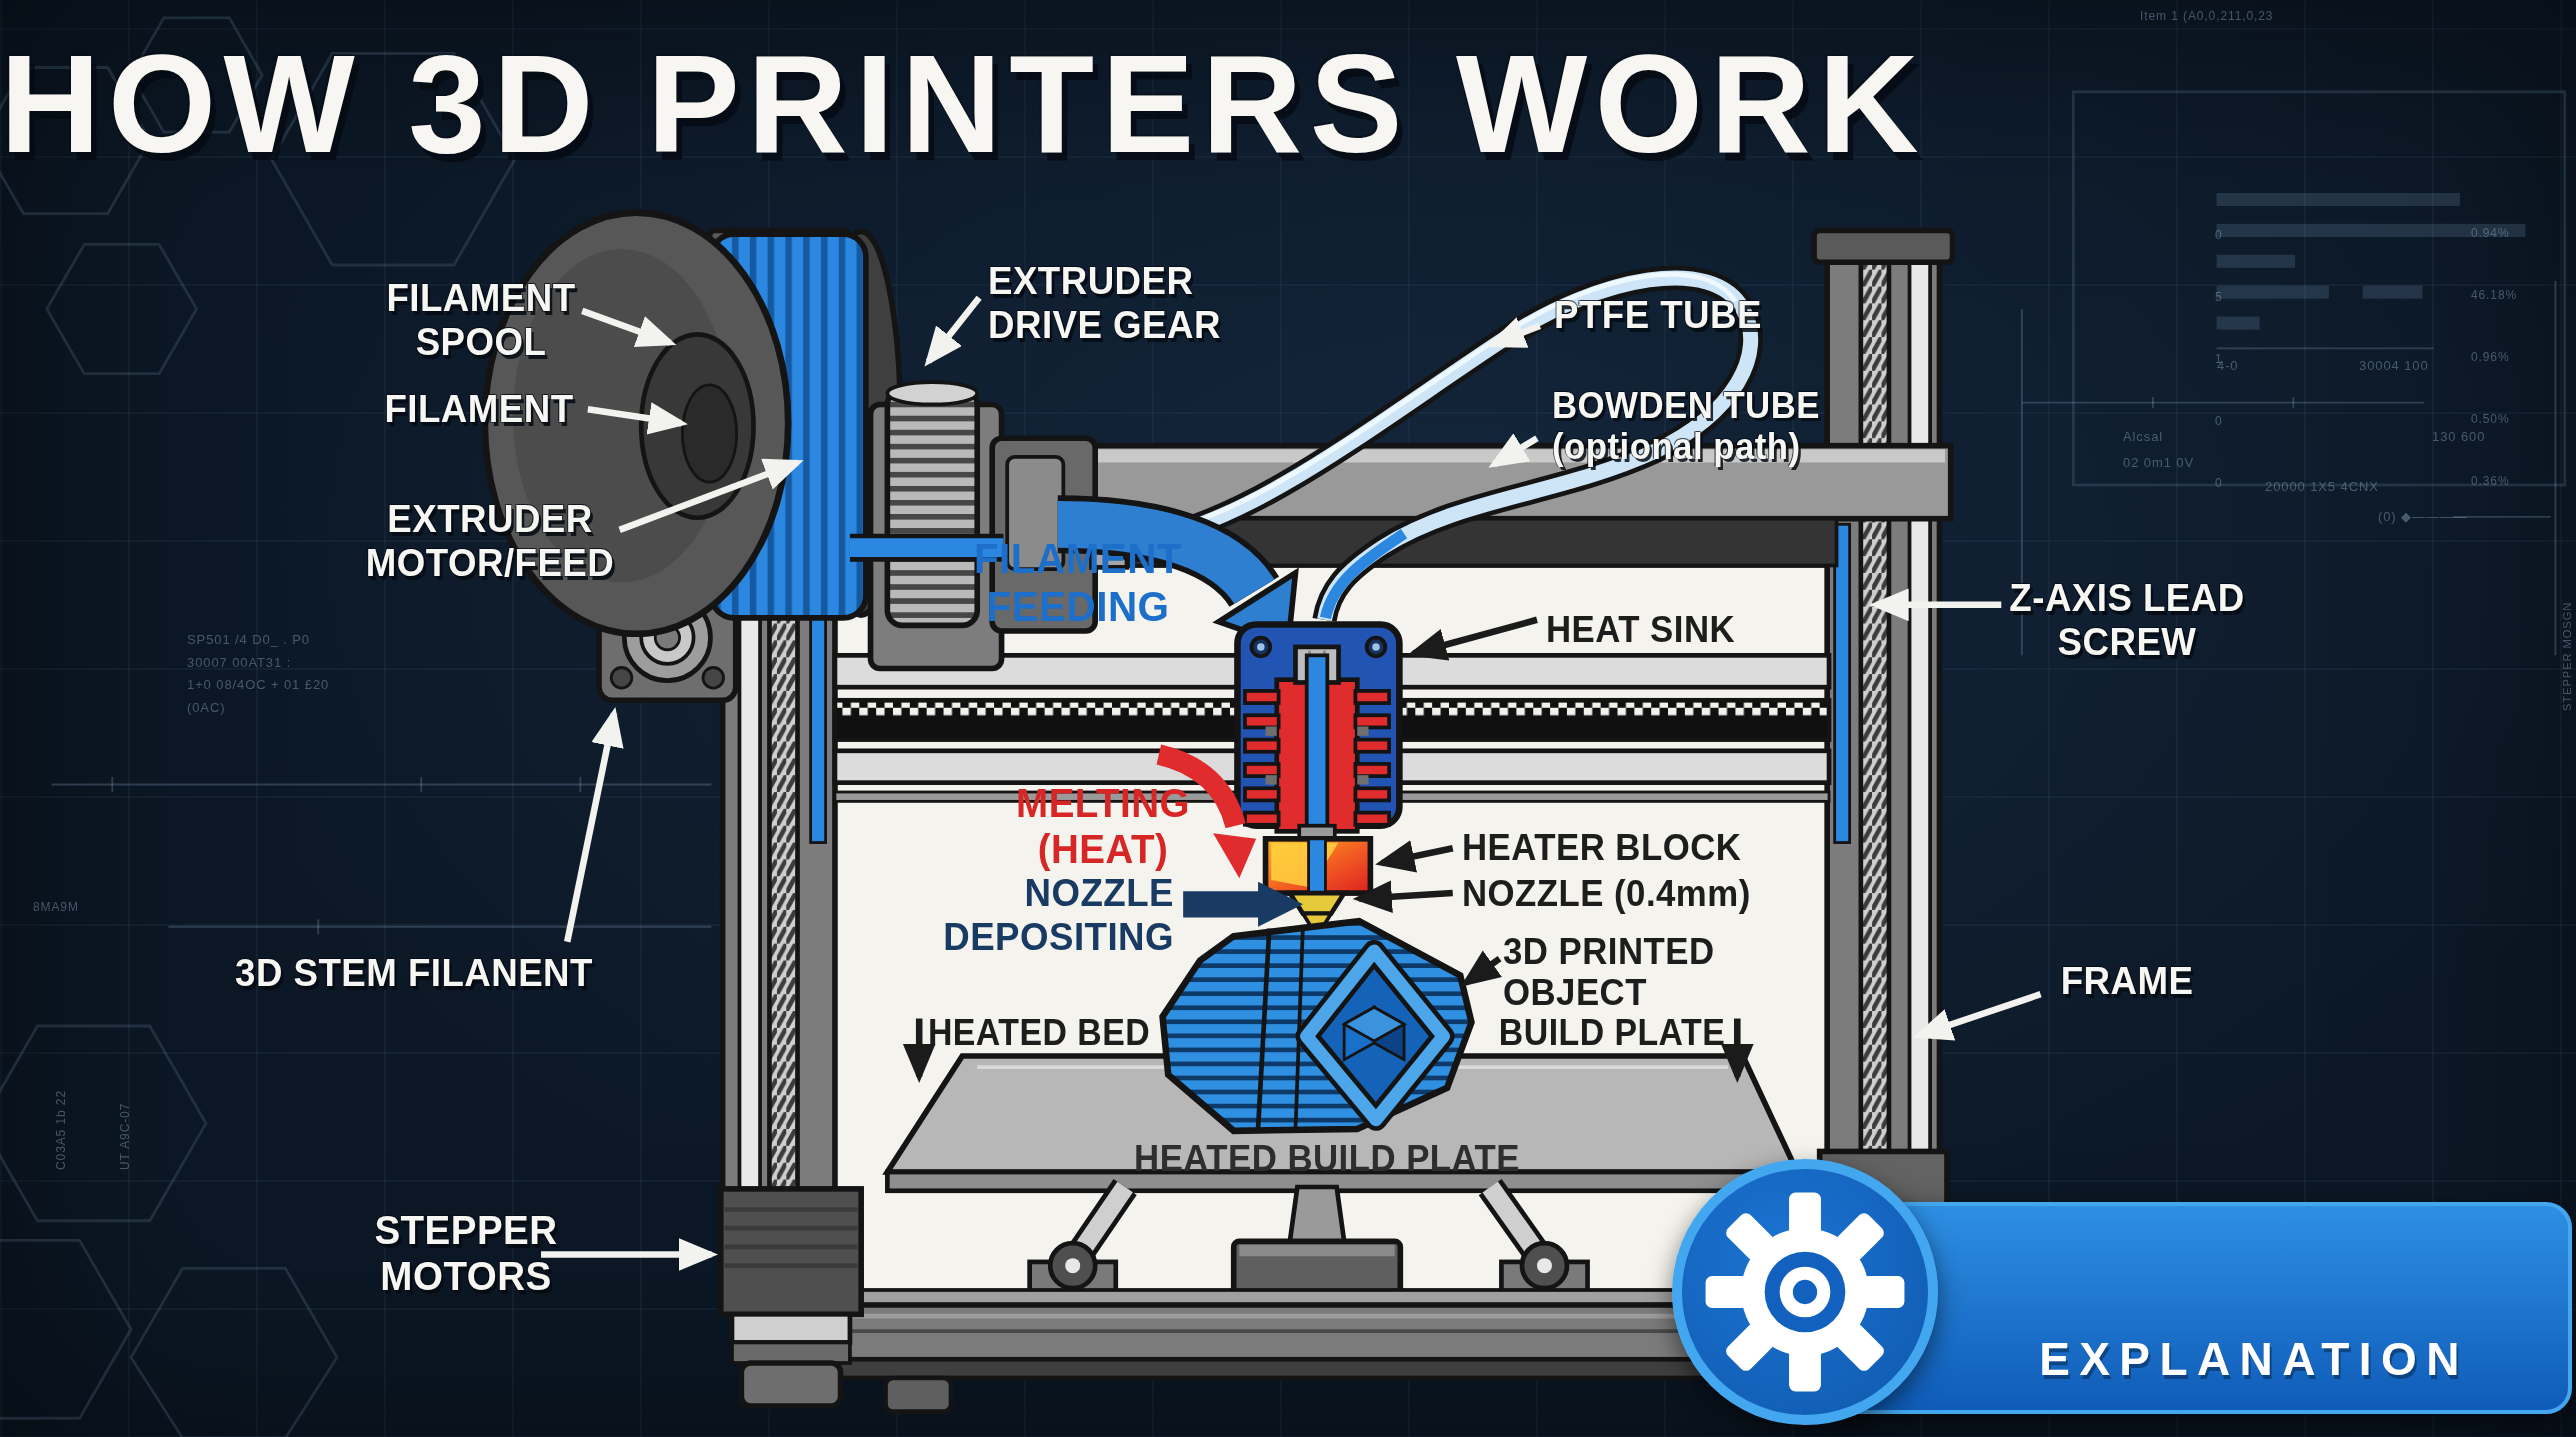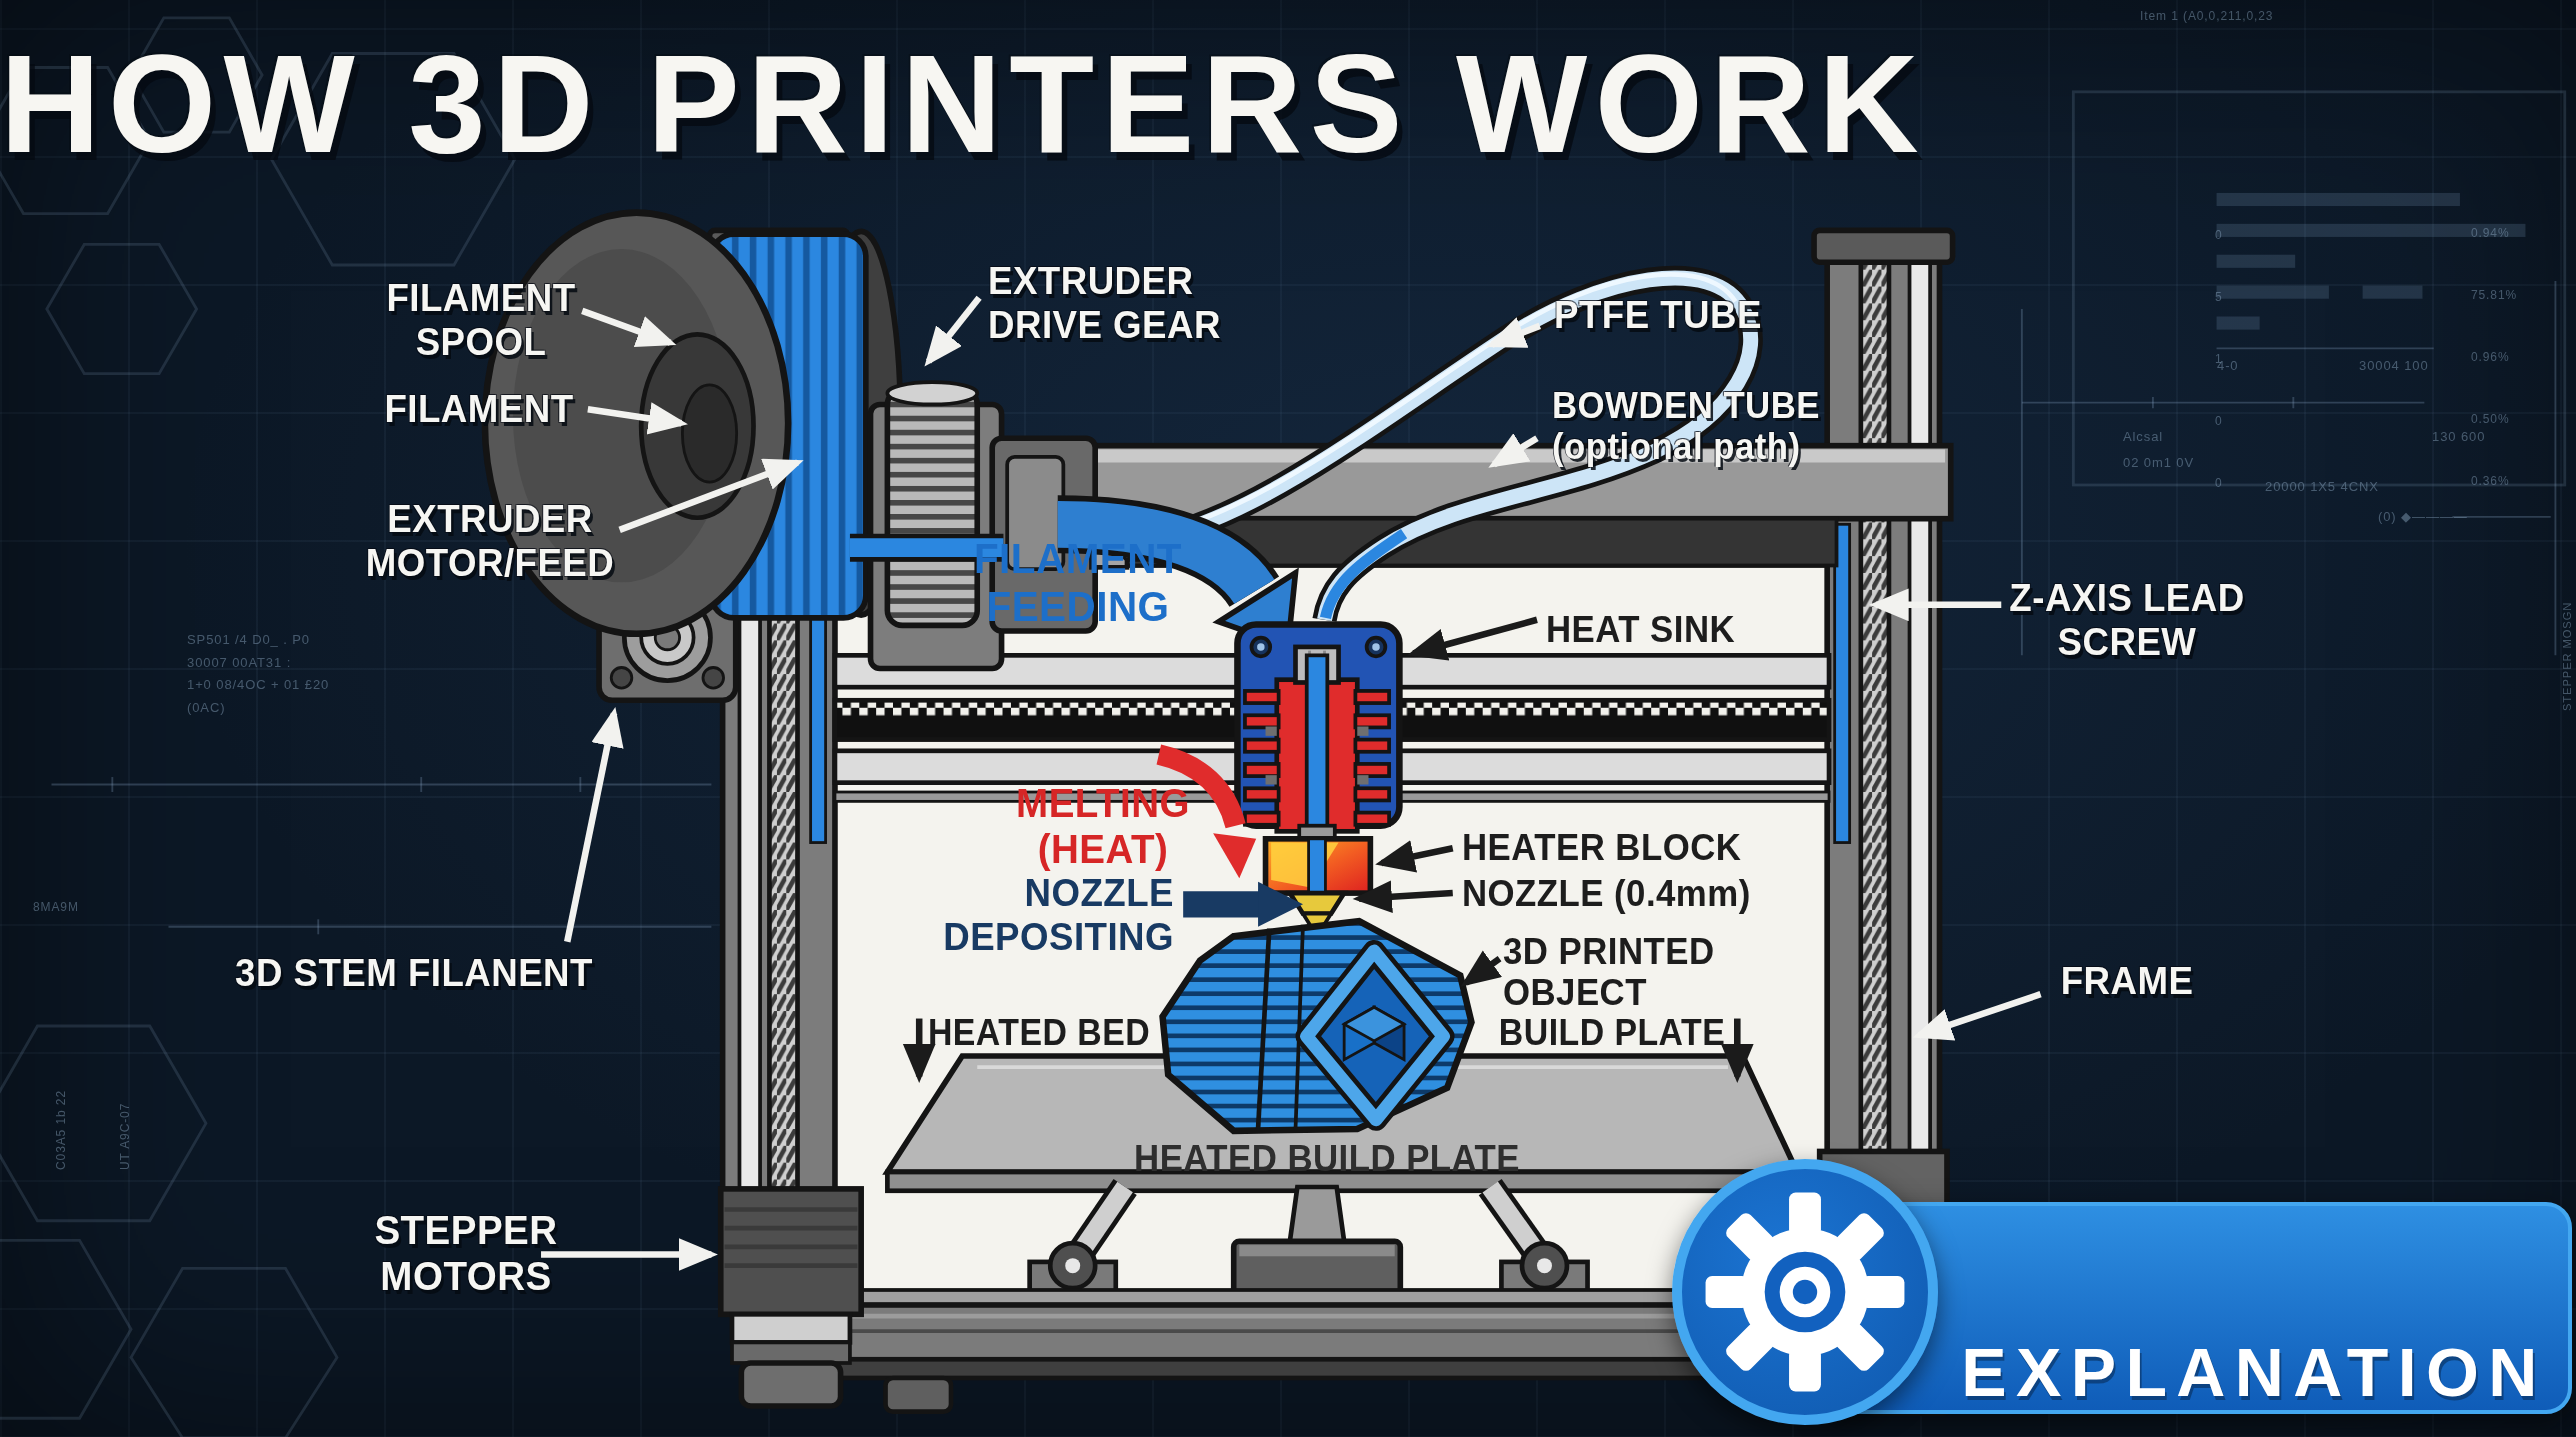--- a/index.html
+++ b/index.html
@@ -39,21 +39,21 @@
     box-shadow:0 9.4px 28px rgba(0,0,0,0.5);
   }
   .badge-circle{
     left:1672px;top:1159px;width:266px;height:266px;border-radius:50%;
     background:radial-gradient(circle at 40% 35%,#1b74d2,#0f58ad);
     border:10.3px solid #43a7f0;box-sizing:border-box;
     display:flex;align-items:center;justify-content:center;
     box-shadow:0 9.4px 24px rgba(0,0,0,0.5);
   }
   .badge-t1{left:2254px;top:1266px;transform:translate(-50%,-50%);font-size:105px;font-weight:bold;letter-spacing:20.6px;color:#fff;text-shadow:2.8px 4.7px 0 rgba(8,40,80,0.55);white-space:nowrap;}
-  .badge-t2{left:2254px;top:1359px;transform:translate(-50%,-50%);font-size:68px;font-weight:bold;letter-spacing:9.4px;color:#fff;text-shadow:1.9px 3.7px 0 rgba(8,40,80,0.55);white-space:nowrap;margin-top:13px;}
+  .badge-t2{left:2254px;top:1359px;transform:translate(-50%,-50%);font-size:46px;font-weight:bold;letter-spacing:9.4px;color:#fff;text-shadow:1.9px 3.7px 0 rgba(8,40,80,0.55);white-space:nowrap;}
   .chev{left:2462px;top:1279px;width:0;height:0;border-left:28px solid transparent;border-right:28px solid transparent;border-bottom:49px solid rgba(150,195,235,0.40);}
 </style>
 </head>
 <body>
 
 <div class="stage">
 
   <svg class="abs" style="left:0;top:0" width="2576" height="1438" viewBox="0 0 2752 1536">
     <g fill="none" stroke="rgba(150,180,210,0.16)" stroke-width="3">
       <polygon points="160,150 115,228 25,228 -20,150 25,72 115,72"></polygon>
@@ -86,21 +86,21 @@
       <line x1="340" y1="982" x2="340" y2="998"></line>
       <line x1="2620" y1="552" x2="2725" y2="552"></line>
       <line x1="2730" y1="300" x2="2730" y2="700"></line>
       <line x1="2160" y1="330" x2="2160" y2="700"></line>
     </g>
   </svg>
 
   <div class="faint" style="left:2140px;top:9.4px;font-size:12px">Item 1 (A0,0,211,0,23</div>
   <div class="faint" style="left:2454px;top:187px;line-height:31px;font-size:12px">
     <span>0.94%</span><br>
-    <span>75.81%</span><br>
+    <span>46.18%</span><br>
     <span>0.96%</span><br>
     <span>0.50%</span><br>
     <span>0.36%</span>
   </div>
   <div class="faint" style="left:2198px;top:189px;line-height:31px;font-size:12px">
     <span>0</span><br>
     <span>5</span><br>
     <span>1</span><br>
     <span>0</span><br>
     <span>0</span>

